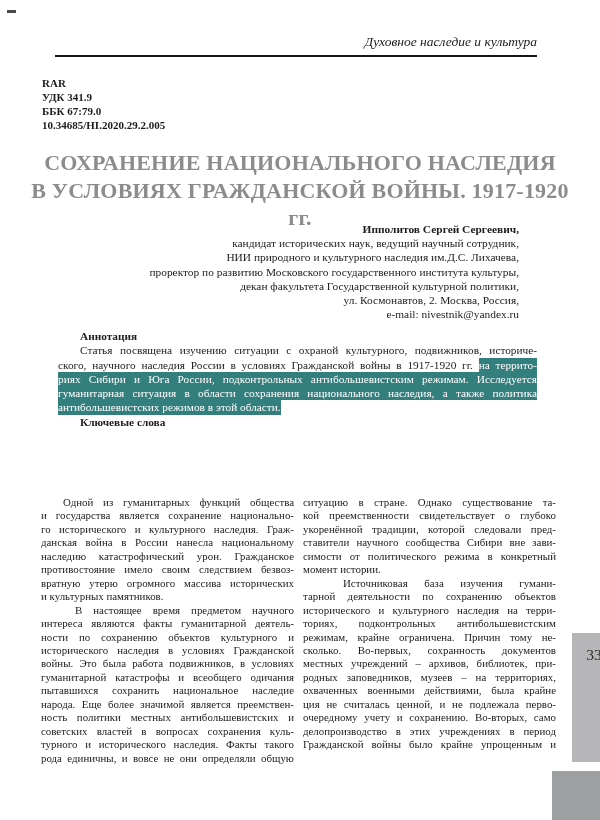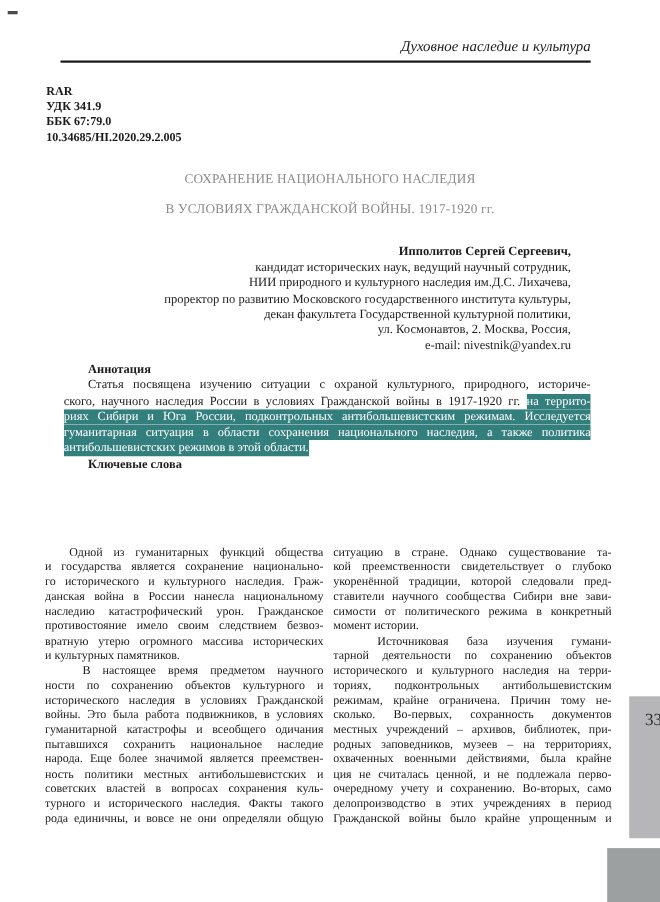--- a/index.html
+++ b/index.html
@@ -9,21 +9,21 @@
     font-family:"Liberation Serif","DejaVu Serif",serif;
   }
   .abs{position:absolute;}
   #corner-mark{top:10px;left:7px;width:9px;height:3px;background:#4a4a4a;}
   #running-head{top:34px;right:63px;font-style:italic;font-size:13.5px;white-space:nowrap;}
   #header-rule{top:55px;left:55px;width:482px;height:2px;background:#161616;}
   #meta-block{top:76px;left:42px;font-size:11px;line-height:14px;}
   .mline{font-weight:bold;white-space:nowrap;}
   #article-title{
     top:149px;left:30px;width:540px;text-align:center;
-    font-weight:normal;font-size:12px;line-height:27.5px;
+    font-weight:bold;font-size:22px;line-height:27.5px;
     color:var(--title_gray);letter-spacing:0.2px;
   }
   #author-block{top:222px;right:81px;width:460px;font-size:11.4px;line-height:14.2px;}
   .rline{text-align:right;white-space:nowrap;}
   #abstract-wrap{top:329px;left:58px;width:479px;font-size:11.3px;line-height:14.3px;}
   .jline{text-align:justify;text-align-last:justify;white-space:nowrap;overflow:hidden;}
   .jline.last{text-align-last:left;}
   .heading{font-weight:bold;padding-left:22px;}
   .hl{background:var(--highlight);color:#ffffff;padding:1px 0 2px;}
   .bodycol{font-size:10.9px;line-height:13.45px;}
@@ -59,39 +59,40 @@
     <div class="rline"><span>НИИ природного и культурного наследия им.Д.С. Лихачева,</span></div>
     <div class="rline"><span>проректор по развитию Московского государственного института культуры,</span></div>
     <div class="rline"><span>декан факультета Государственной культурной политики,</span></div>
     <div class="rline"><span>ул. Космонавтов, 2. Москва, Россия,</span></div>
     <div class="rline"><span>e-mail: nivestnik@yandex.ru</span></div>
   </div>
 
 <div class="abs" id="abstract-wrap">
   <div class="heading">Аннотация</div>
   <div>
-      <div class="jline" style="padding-left: 22px;"><span>Статья посвящена изучению ситуации с охраной культурного, природного, историче-</span></div>
+      <div class="jline" style="padding-left: 22px;"><span>Статья посвящена изучению ситуации с охраной культурного, подвижников, историче-</span></div>
       <div class="jline"><span>ского, научного наследия России в условиях Гражданской войны в 1917-1920 гг. </span><span class="hl">на террито-</span></div>
       <div class="jline"><span class="hl">риях Сибири и Юга России, подконтрольных антибольшевистским режимам. Исследуется</span></div>
       <div class="jline"><span class="hl">гуманитарная ситуация в области сохранения национального наследия, а также политика</span></div>
       <div class="jline last"><span class="hl">антибольшевистских режимов в этой области.</span></div>
     </div>
   <div class="heading">Ключевые слова</div>
 </div>
 
 <div class="abs bodycol" id="col-left">
     <div class="jline" style="padding-left: 22px;"><span>Одной из гуманитарных функций общества</span></div>
     <div class="jline"><span>и государства является сохранение национально-</span></div>
     <div class="jline"><span>го исторического и культурного наследия. Граж-</span></div>
     <div class="jline"><span>данская война в России нанесла национальному</span></div>
     <div class="jline"><span>наследию катастрофический урон. Гражданское</span></div>
     <div class="jline"><span>противостояние имело своим следствием безвоз-</span></div>
     <div class="jline"><span>вратную утерю огромного массива исторических</span></div>
     <div class="jline last"><span>и культурных памятников.</span></div>
     <div class="jline" style="padding-left: 34px;"><span>В настоящее время предметом научного</span></div>
+    <div class="jline"><span>интереса являются факты гуманитарной деятель-</span></div>
     <div class="jline"><span>ности по сохранению объектов культурного и</span></div>
     <div class="jline"><span>исторического наследия в условиях Гражданской</span></div>
     <div class="jline"><span>войны. Это была работа подвижников, в условиях</span></div>
     <div class="jline"><span>гуманитарной катастрофы и всеобщего одичания</span></div>
     <div class="jline"><span>пытавшихся сохранить национальное наследие</span></div>
     <div class="jline"><span>народа. Еще более значимой является преемствен-</span></div>
     <div class="jline"><span>ность политики местных антибольшевистских и</span></div>
     <div class="jline"><span>советских властей в вопросах сохранения куль-</span></div>
     <div class="jline"><span>турного и исторического наследия. Факты такого</span></div>
     <div class="jline"><span>рода единичны, и вовсе не они определяли общую</span></div>

